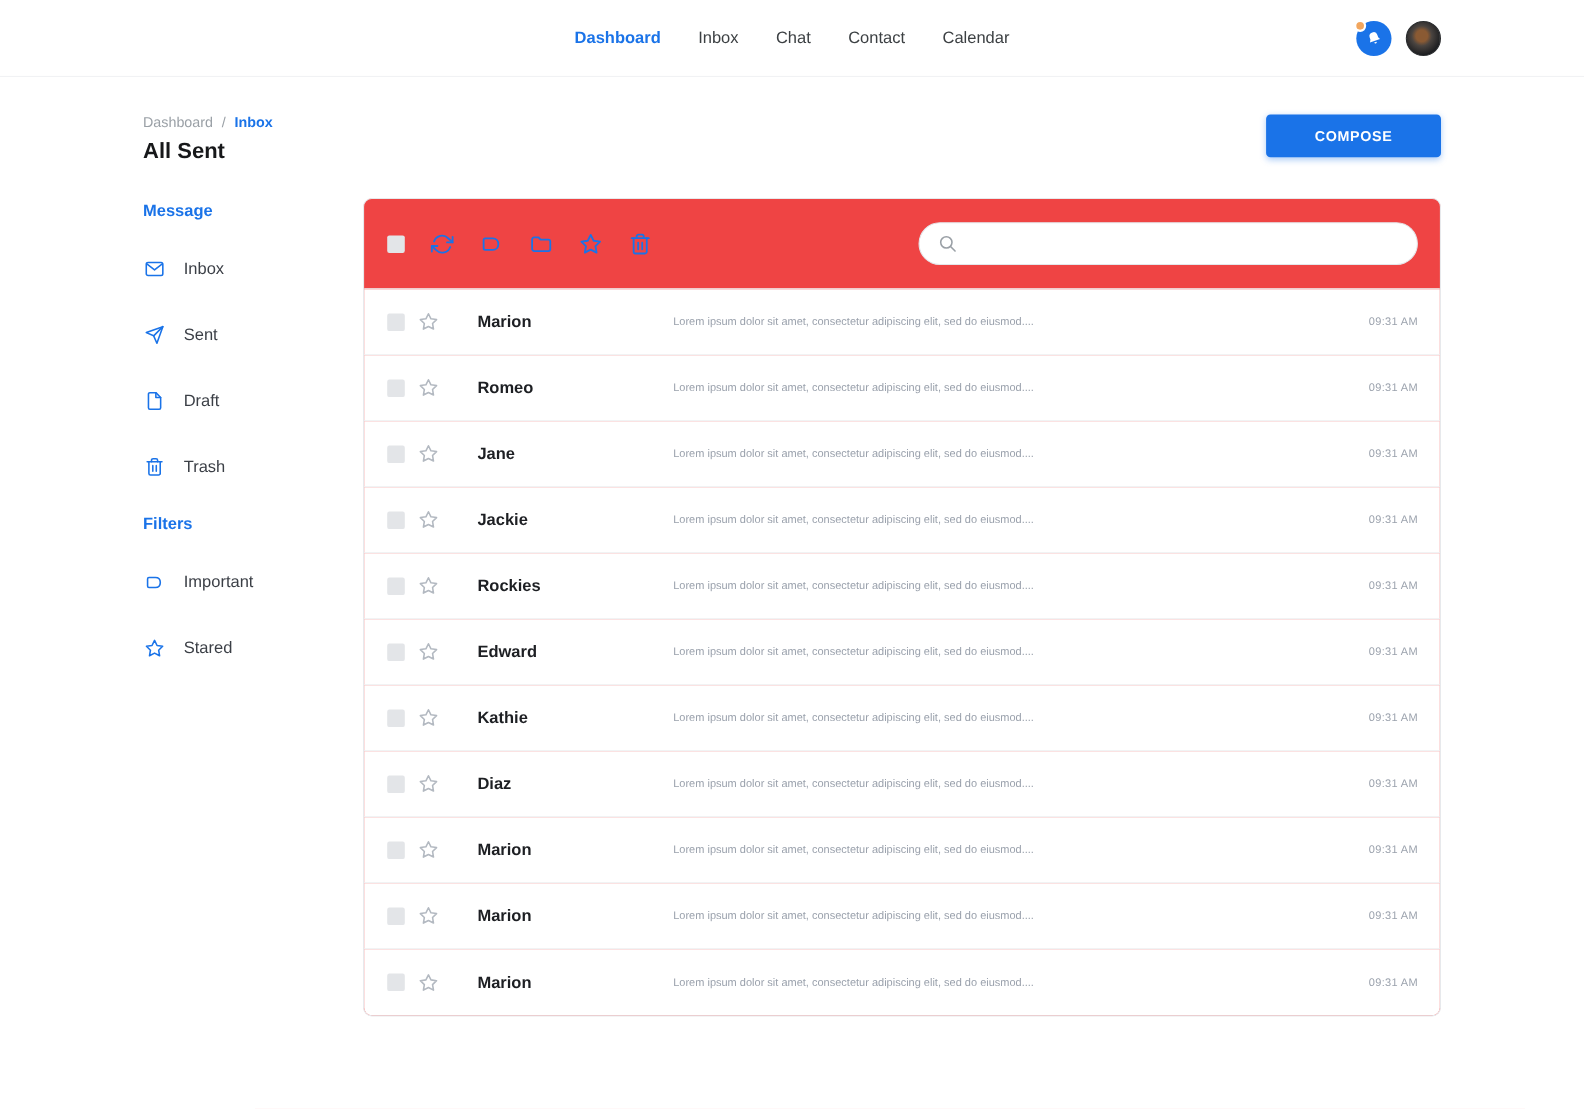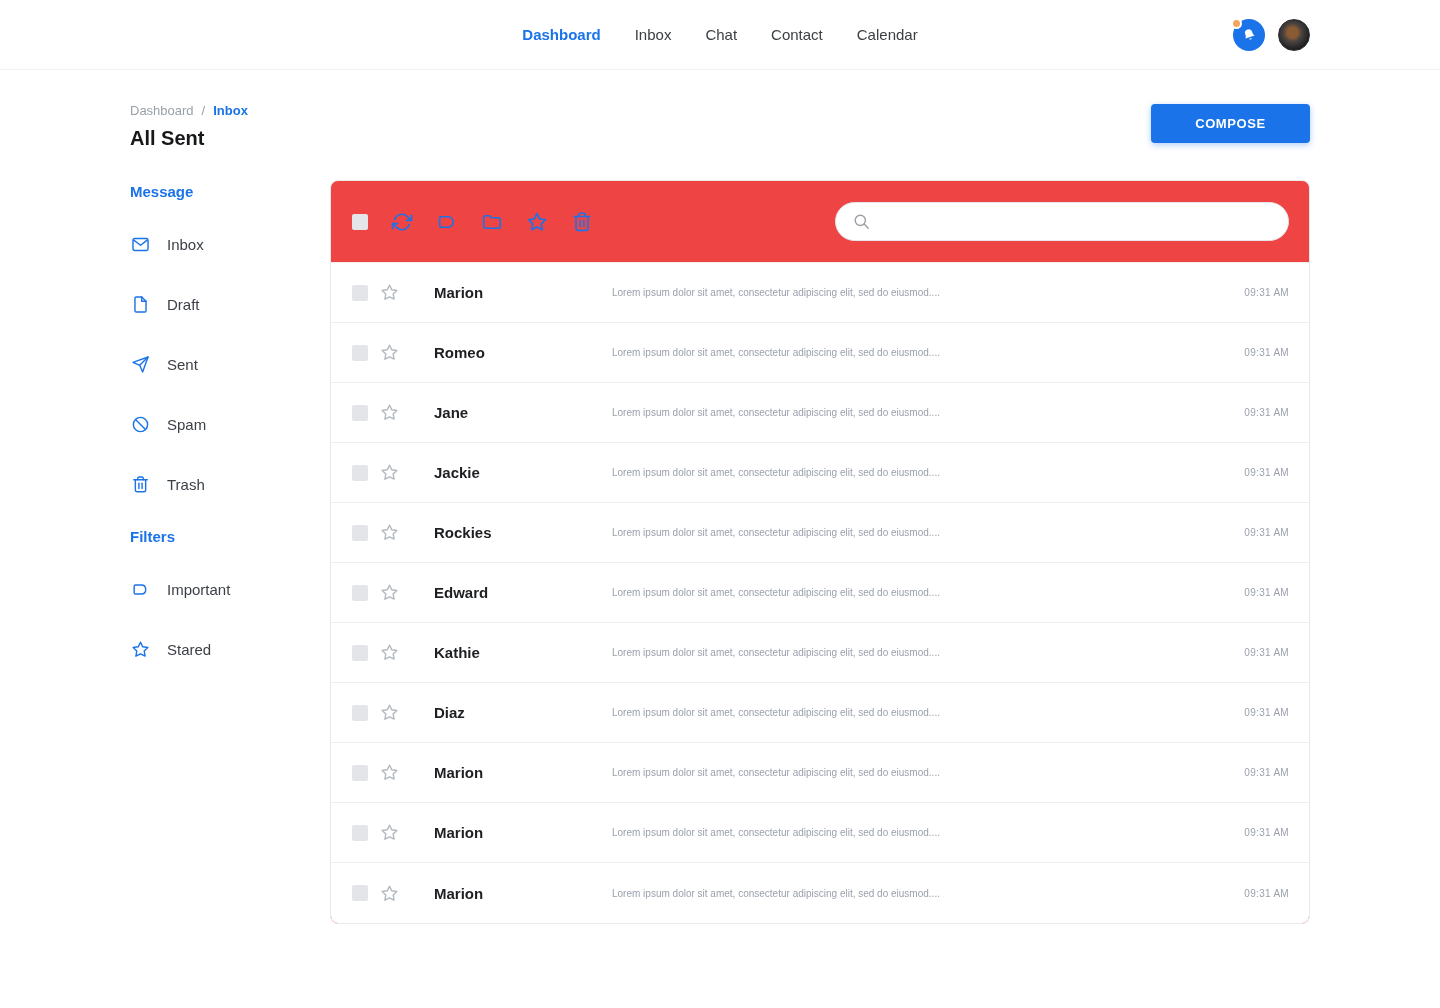--- a/index.html
+++ b/index.html
@@ -123,43 +123,34 @@
           <svg viewBox="0 0 24 24" fill="none" stroke="currentColor" stroke-width="1.8" stroke-linecap="round" stroke-linejoin="round">
             <rect x="2.5" y="4.5" width="19" height="15" rx="2"></rect>
             <path d="M3.5 6.5 12 13l8.5-6.5"></path>
           </svg>
         </span>
         <span class="lbl">Inbox</span>
       </div>
       <div class="side-item">
         <span class="ic">
           <svg viewBox="0 0 24 24" fill="none" stroke="currentColor" stroke-width="1.8" stroke-linecap="round" stroke-linejoin="round">
+            <path d="M21.5 2.5 11 13"></path>
+            <path d="M21.5 2.5 14.7 21.5l-3.7-8.5-8.5-3.7z"></path>
+          </svg>
+        </span>
+        <span class="lbl">Sent</span>
+      </div>
+      <div class="side-item">
+        <span class="ic">
+          <svg viewBox="0 0 24 24" fill="none" stroke="currentColor" stroke-width="1.8" stroke-linecap="round" stroke-linejoin="round">
             <path d="M13.5 2.5H6.6A1.6 1.6 0 0 0 5 4.1v15.8a1.6 1.6 0 0 0 1.6 1.6h10.8a1.6 1.6 0 0 0 1.6-1.6V8z"></path>
             <path d="M13.5 2.5V8H19"></path>
           </svg>
         </span>
         <span class="lbl">Draft</span>
-      </div>
-      <div class="side-item">
-        <span class="ic">
-          <svg viewBox="0 0 24 24" fill="none" stroke="currentColor" stroke-width="1.8" stroke-linecap="round" stroke-linejoin="round">
-            <path d="M21.5 2.5 11 13"></path>
-            <path d="M21.5 2.5 14.7 21.5l-3.7-8.5-8.5-3.7z"></path>
-          </svg>
-        </span>
-        <span class="lbl">Sent</span>
-      </div>
-      <div class="side-item">
-        <span class="ic">
-          <svg viewBox="0 0 24 24" fill="none" stroke="currentColor" stroke-width="1.8" stroke-linecap="round" stroke-linejoin="round">
-            <circle cx="12" cy="12" r="9"></circle>
-            <line x1="5.7" y1="5.7" x2="18.3" y2="18.3"></line>
-          </svg>
-        </span>
-        <span class="lbl">Spam</span>
       </div>
       <div class="side-item">
         <span class="ic">
           <svg viewBox="0 0 24 24" fill="none" stroke="currentColor" stroke-width="1.8" stroke-linecap="round" stroke-linejoin="round">
             <path d="M3.5 6h17"></path>
             <path d="M18.5 6v13.4a1.8 1.8 0 0 1-1.8 1.8H7.3a1.8 1.8 0 0 1-1.8-1.8V6"></path>
             <path d="M8.5 6V4.3A1.8 1.8 0 0 1 10.3 2.5h3.4a1.8 1.8 0 0 1 1.8 1.8V6"></path>
             <line x1="10" y1="10.5" x2="10" y2="17"></line>
             <line x1="14" y1="10.5" x2="14" y2="17"></line>
           </svg>

